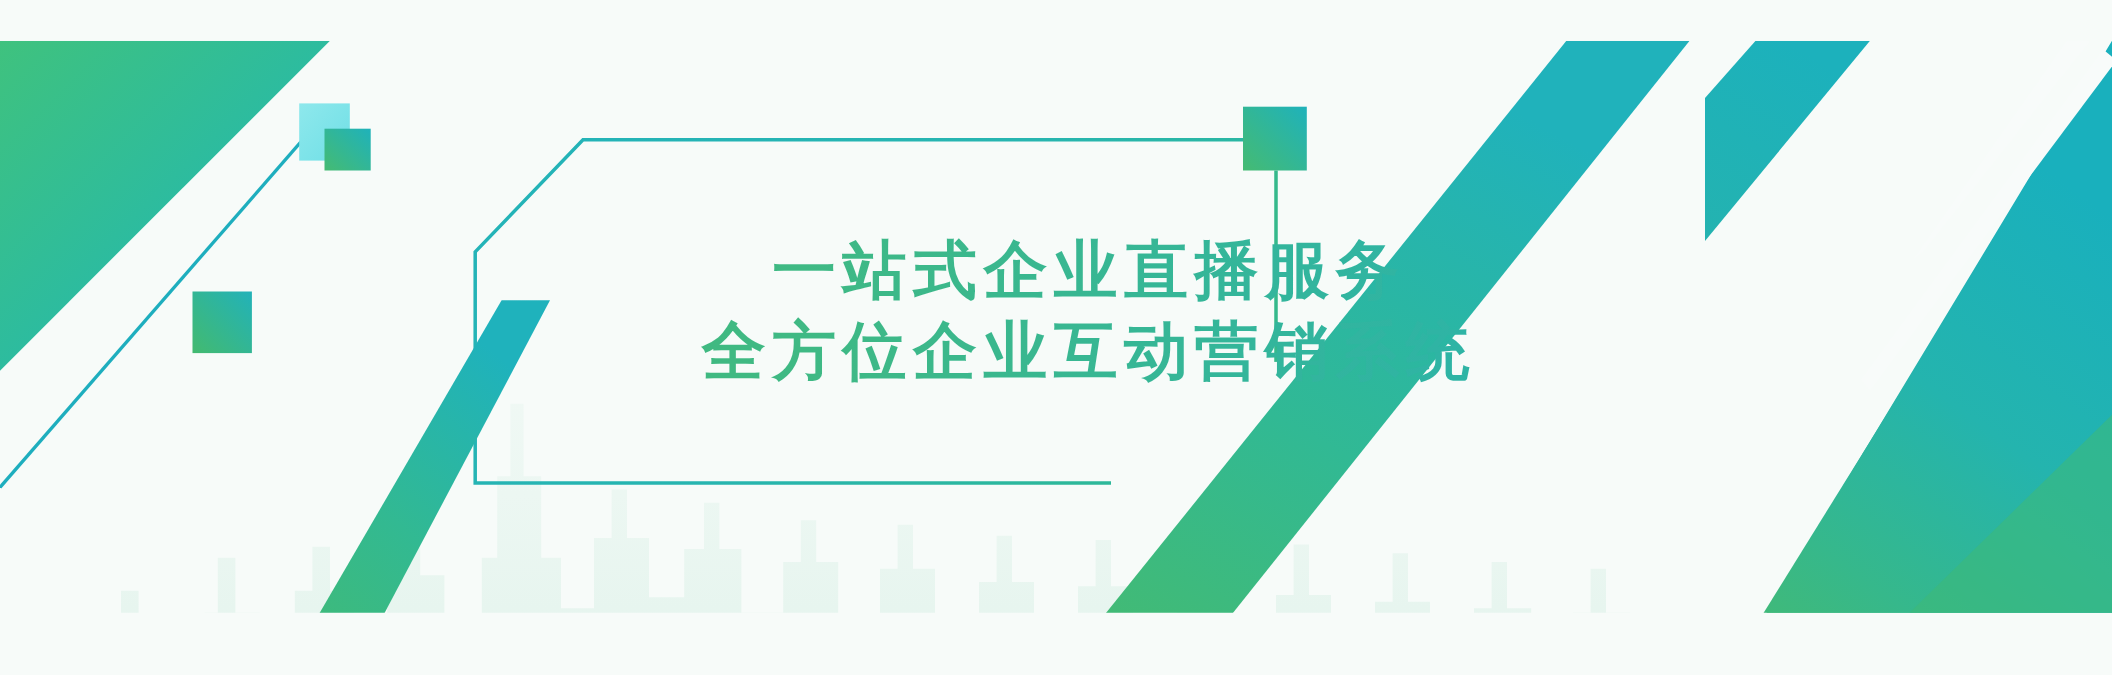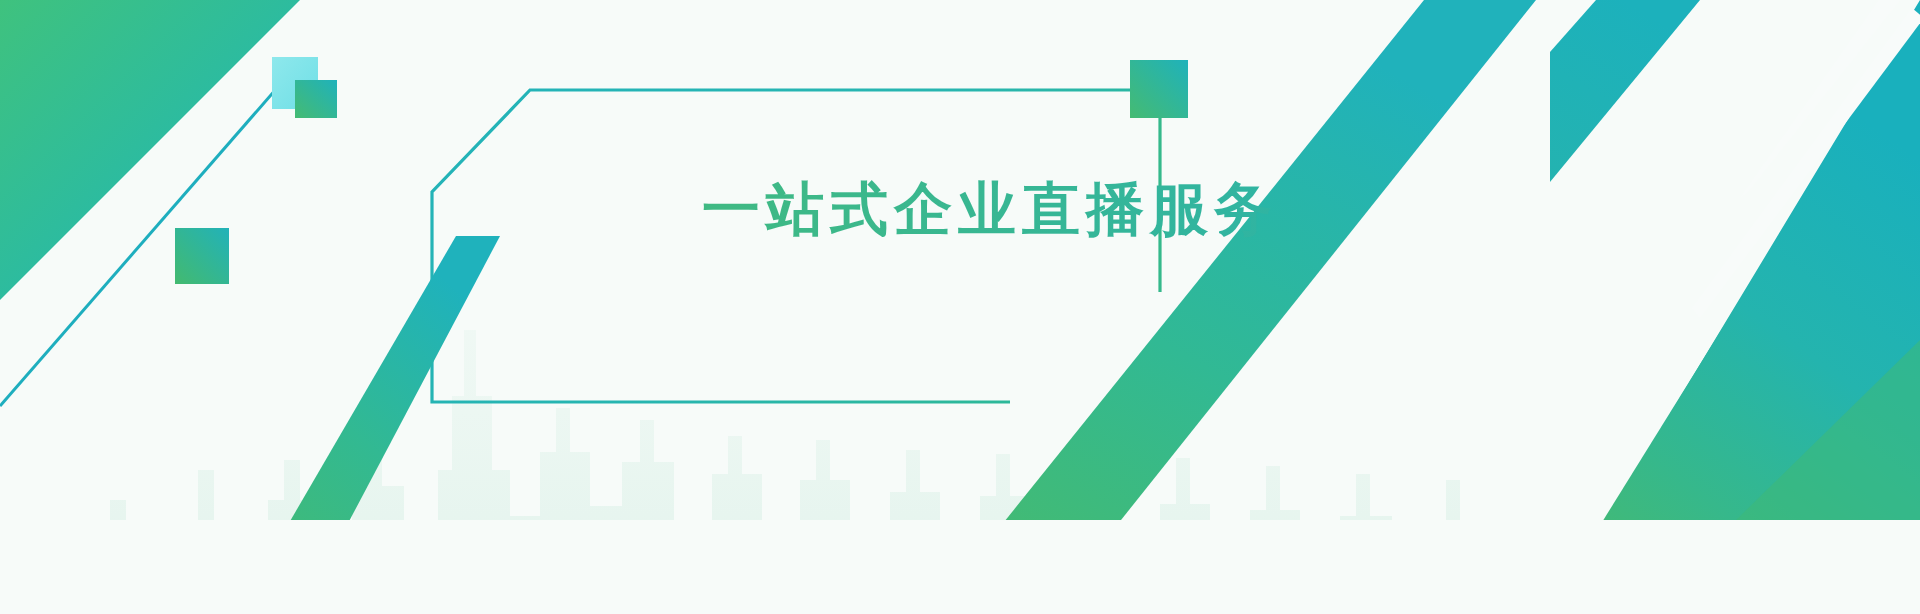--- a/index.html
+++ b/index.html
@@ -4,20 +4,21 @@
 <style>
   html,body{margin:0;padding:0;}
   body{
     width:1920px;height:614px;overflow:hidden;
     font-family:"Liberation Sans","DejaVu Sans",sans-serif;
     background:#f7fbf9;
   }
   #banner{
     position:relative;width:1920px;height:520px;overflow:hidden;
     background:linear-gradient(150deg,#f5fbf8 0%,#f8fbfa 40%,#f6fbf9 100%);
+    margin-top:37px;
   }
   .svg-layer{position:absolute;top:0;left:0;}
   #headline{
     position:absolute;
     left:0;top:172px;width:1920px;
     text-align:center;
     pointer-events:none;
   }
   .title-line{
     display:block;
@@ -141,15 +142,16 @@
     <path d="M1920,340 L1920,614 L1640,614 Z" fill="#3eb977" opacity="0.55"></path>
 
     <g fill="#f8fbfa">
       <path d="M1879,0 L1900,0 L1748,192 L1740,198 Z"></path>
       <path d="M1912,8 L1924,18 L1700,318 L1692,308 Z"></path>
     </g>
   </svg>
 
   <div id="headline">
     <span class="title-line">一站式企业直播服务</span>
+    <span class="title-line">全方位企业互动营销系统</span>
   </div>
 
 </div>
 
 </body></html>

